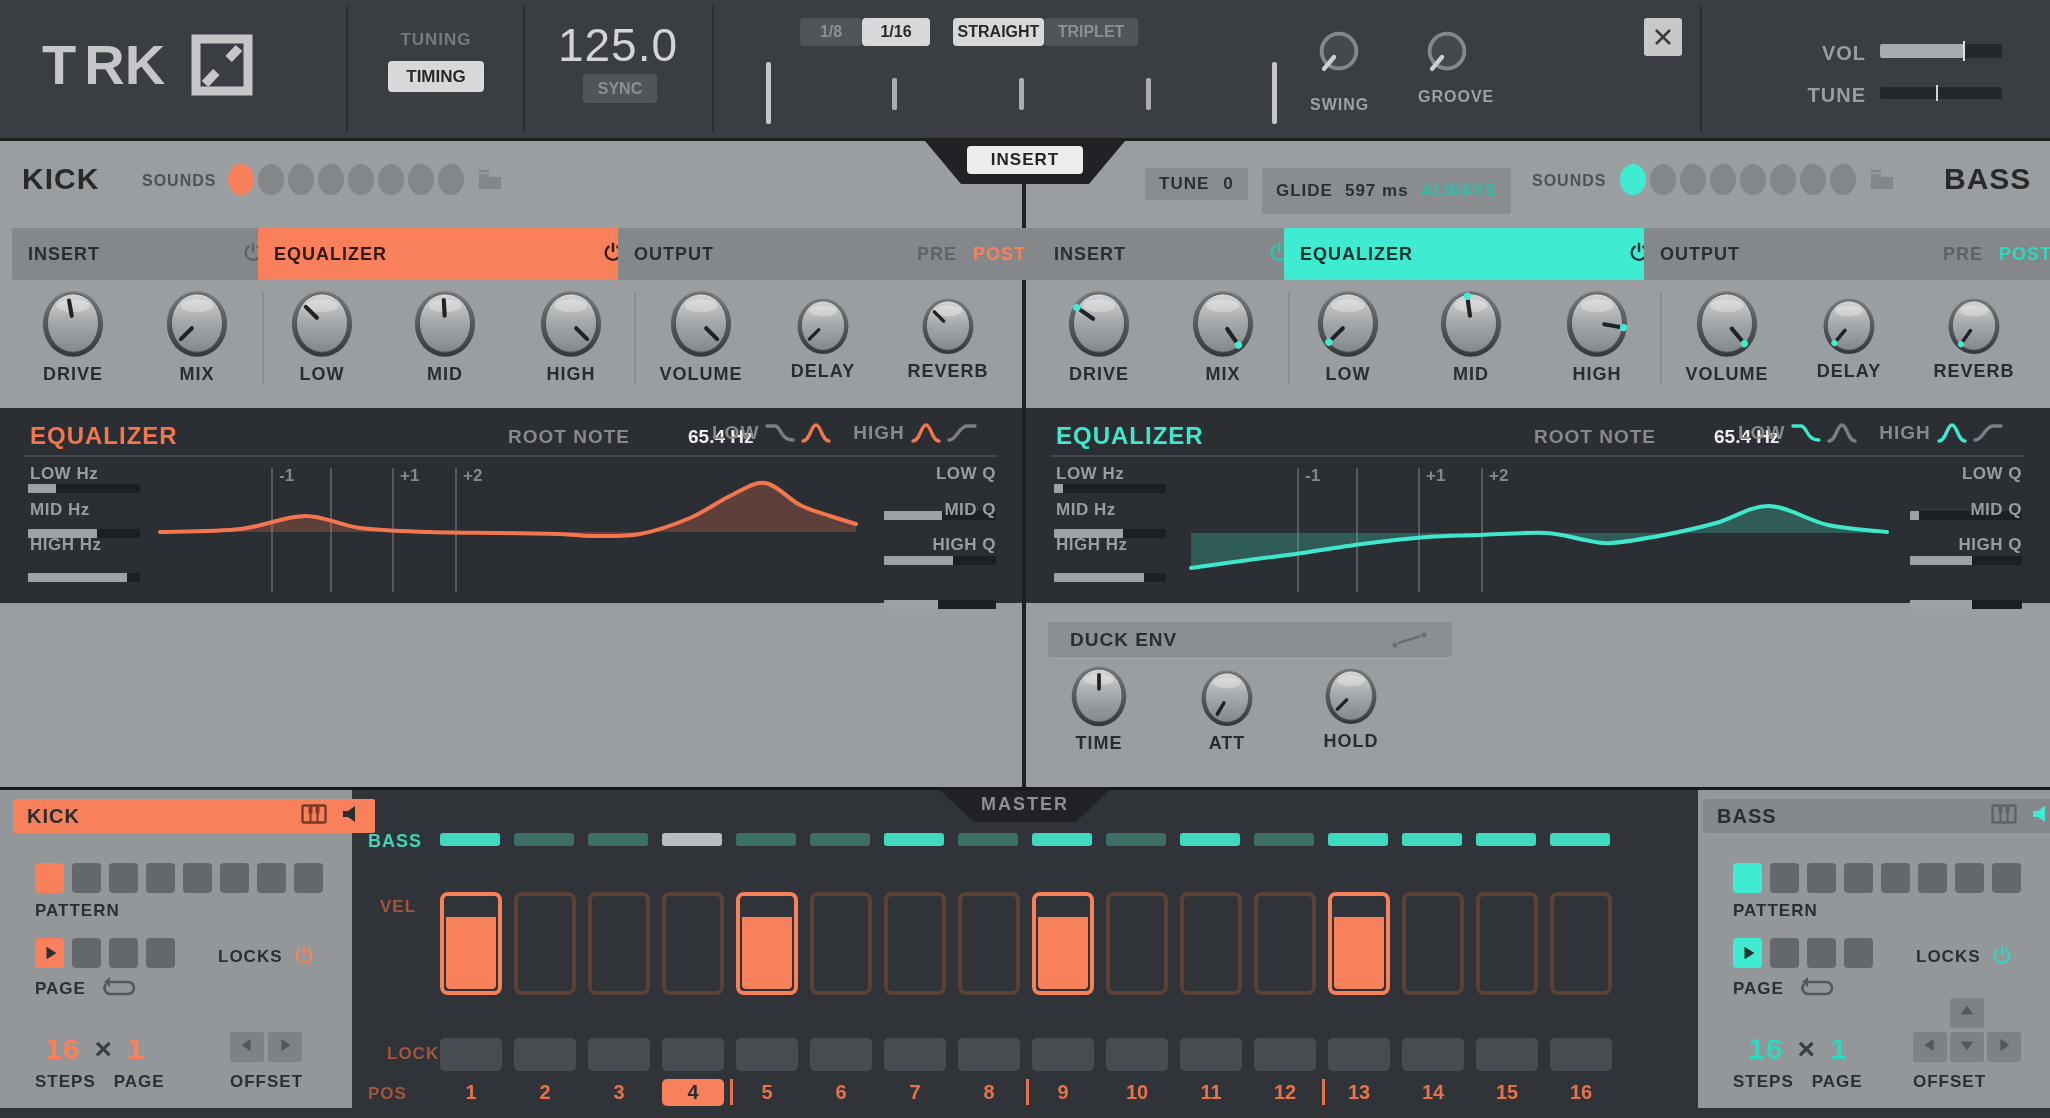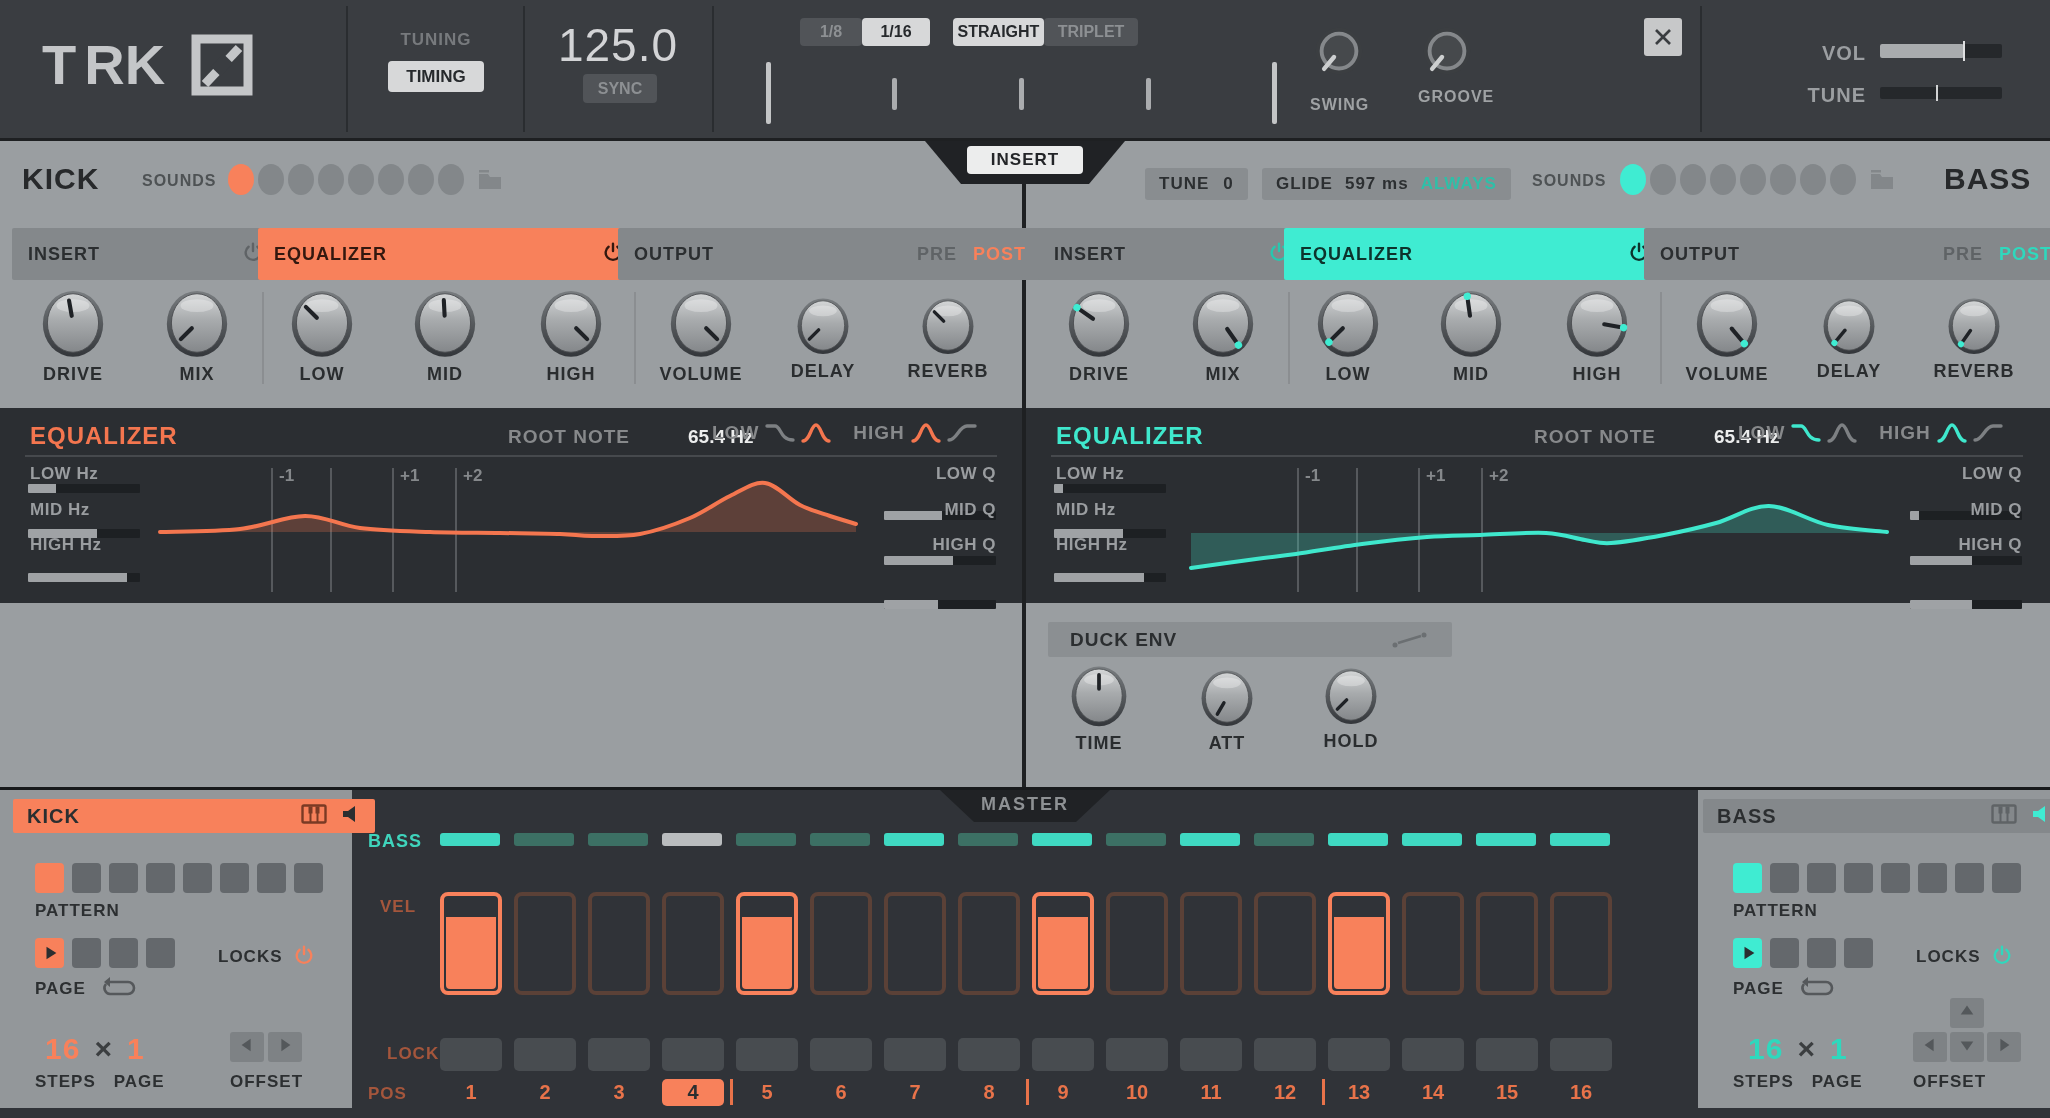--- a/index.html
+++ b/index.html
@@ -165,21 +165,21 @@
       <svg width="28" height="26" viewBox="0 0 28 26" style="margin-left:8px">
         <path d="M3,7 h9 l2,3 h11 v12 h-22 z" fill="#83878a"></path>
         <rect x="3" y="3" width="10" height="2.5" fill="#83878a"></rect>
       </svg>
     </div>
 
   <div class="abs" style="left:1145px;top:168px;height:32px;background:#898d90;border-radius:3px;display:flex;align-items:center;padding:0 14px;gap:14px">
     <span class="plabel">TUNE</span>
     <span class="plabel">0</span>
   </div>
-  <div class="abs" style="left:1262px;top:168px;height:32px;background:#898d90;border-radius:3px;display:flex;align-items:center;padding:0 14px;gap:12px">
+  <div class="abs" style="left:1262px;top:168px;height:32px;background:#898d90;border-radius:3px;display:flex;align-items:center;padding:7px 14px;gap:12px">
     <span class="plabel">GLIDE</span>
     <span class="plabel">597 ms</span>
     <span class="plabel" style="color:#2fbfa8">ALWAYS</span>
   </div>
   <div class="abs slabel" style="left:1532px;top:172px">SOUNDS</div>
   <div class="abs" style="left:1620px;top:164px;display:flex;gap:4px;align-items:center">
       <span style="width:26px;height:31px;border-radius:50%;background:#3fecd2"></span>
       <span style="width:26px;height:31px;border-radius:50%;background:#83878a"></span>
       <span style="width:26px;height:31px;border-radius:50%;background:#83878a"></span>
       <span style="width:26px;height:31px;border-radius:50%;background:#83878a"></span>

